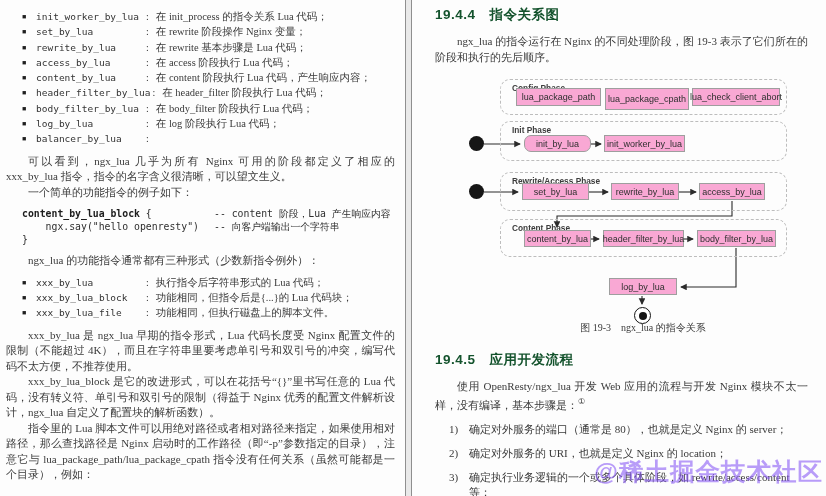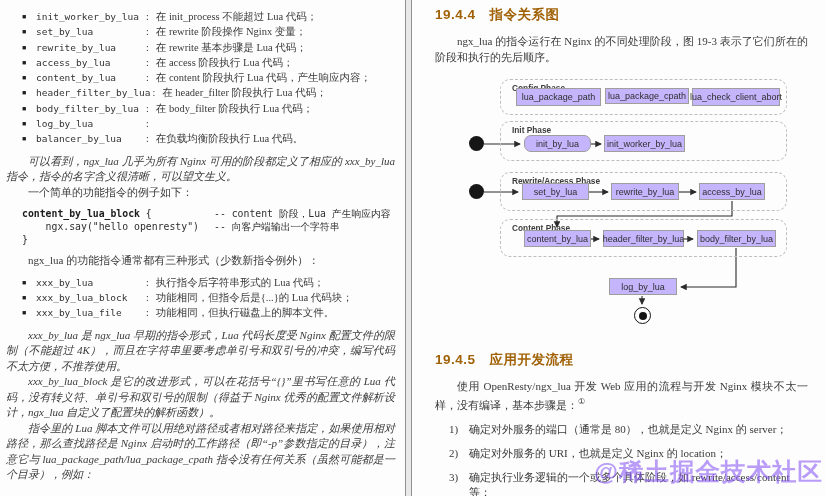--- a/index.html
+++ b/index.html
@@ -12,43 +12,43 @@
           border-left:1.5px solid #8f8f8f;border-right:1.5px solid #8f8f8f;box-sizing:border-box;}
   #right-page{left:413px;width:413px;padding:6px 18px 0 22px;position:absolute;}
   
   .dlist{margin:2px 0 6px 0;}
   .drow{display:flex;align-items:baseline;line-height:14.3px;}
   .sq{font-size:7px;color:#1f1f1f;width:14px;margin-left:16px;flex:none;transform:translateY(-1px);}
   .dname{font-family:"DejaVu Sans Mono",monospace;font-size:9.5px;min-width:108px;white-space:pre;color:#333;}
   .dsep{margin:0 7px 0 2px;font-size:10px;color:#333;}
   .ddesc{font-size:10.5px;white-space:nowrap;}
   p.body{margin:0;font-size:11px;line-height:15.5px;text-indent:2em;text-align:justify;}
-  .mt1{margin-top:7px;} .mt2{margin-top:9px;font-style:italic;} .mt3{margin-top:11px;}
+  .mt1{margin-top:7px;} .mt2{margin-top:9px;} .mt3{margin-top:11px;}
   .codeblock{margin:7px 0 7px 16px;font-family:"DejaVu Sans Mono",monospace;font-size:9.8px;
              line-height:13px;color:#2e2e2e;}
   .codeline{display:flex;white-space:pre;}
   .codeline .kw{font-weight:bold;color:#1c1c1c;}
   .codeline .ctail{white-space:pre;}
   .codeline .ccol{width:192px;display:flex;flex:none;}
   .codeline .cmt{font-size:9.8px;}
   
   h2.sec{margin:0;font-family:"Liberation Sans",sans-serif;font-weight:bold;
-         font-size:13.5px;color:#a16207;letter-spacing:.5px;}
+         font-size:13.5px;color:#14532d;letter-spacing:.5px;}
   h2.sec .secnum{margin-right:14px;}
   #sec445{margin-top:6px;}
   .rp{margin:9px 0 0 0;font-size:11px;line-height:16px;text-indent:2em;text-align:justify;}
   sup.fnmark{font-size:8px;vertical-align:super;}
   .step{display:flex;margin:9px 0 0 14px;font-size:11px;line-height:15px;}
   .stepnum{width:20px;flex:none;}
   
   #diagram{position:relative;width:413px;height:278px;margin:2px 0 0 -22px;}
   .phase{position:absolute;border:1.2px dashed #bdbdbd;border-radius:10px;box-sizing:border-box;}
   .ptitle{position:absolute;font-family:"Liberation Sans",sans-serif;font-weight:bold;
           font-size:8.3px;color:#3c3c3c;left:11px;top:3px;white-space:nowrap;}
-  .dbox{position:absolute;border:1px solid #9e9e9e;background:#c4b5fd;box-sizing:border-box;
+  .dbox{position:absolute;border:1px solid #9e9e9e;background:#f9a8d4;box-sizing:border-box;
         font-family:"Liberation Sans",sans-serif;font-size:9px;color:#2f2f2f;
         display:flex;align-items:center;justify-content:center;white-space:nowrap;}
   .startnode{position:absolute;width:15px;height:15px;border-radius:50%;background:#161616;}
   #endnode{position:absolute;left:221px;top:240px;width:15px;height:15px;border-radius:50%;
            border:1.6px solid #141414;display:flex;align-items:center;justify-content:center;background:#fff;}
   #endnode .core{width:8px;height:8px;border-radius:50%;background:#141414;}
   #diag-svg{position:absolute;left:0;top:0;}
   .caption{position:absolute;left:55px;top:254px;width:350px;text-align:center;
            font-size:10px;color:#3a3a3a;}
   
@@ -61,21 +61,21 @@
 
 <div id="canvas">
 
   <div class="page" id="left-page">
 
     <div class="dlist">
       <div class="drow">
         <span class="sq">■</span>
         <span class="dname">init_worker_by_lua</span>
         <span class="dsep">:</span>
-        <span class="ddesc">在 init_process 不能超过 Lua 代码；</span>
+        <span class="ddesc">在 init_process 的指令关系 Lua 代码；</span>
       </div>
       <div class="drow">
         <span class="sq">■</span>
         <span class="dname">set_by_lua</span>
         <span class="dsep">:</span>
         <span class="ddesc">在 rewrite 阶段操作 Nginx 变量；</span>
       </div>
       <div class="drow">
         <span class="sq">■</span>
         <span class="dname">rewrite_by_lua</span>
@@ -103,26 +103,26 @@
       <div class="drow">
         <span class="sq">■</span>
         <span class="dname">body_filter_by_lua</span>
         <span class="dsep">:</span>
         <span class="ddesc">在 body_filter 阶段执行 Lua 代码；</span>
       </div>
       <div class="drow">
         <span class="sq">■</span>
         <span class="dname">log_by_lua</span>
         <span class="dsep">:</span>
+        <span class="ddesc">在 log 阶段执行 Lua 代码；</span>
       </div>
       <div class="drow">
         <span class="sq">■</span>
         <span class="dname">balancer_by_lua</span>
         <span class="dsep">:</span>
-        <span class="ddesc">在负载均衡阶段执行 Lua 代码。</span>
       </div>
     </div>
 
     <p class="body mt2">可以看到，ngx_lua 几乎为所有 Nginx 可用的阶段都定义了相应的 xxx_by_lua 指令，指令的名字含义很清晰，可以望文生义。</p>
     <p class="body mt3">一个简单的功能指令的例子如下：</p>
 
     <div class="codeblock">
       <div class="codeline">
         <span class="ccol"><span class="kw">content_by_lua_block</span><span class="ctail"> {</span></span>
         <span class="cmt cn">-- content 阶段，Lua 产生响应内容</span>
@@ -202,21 +202,21 @@
         <span class="ptitle">Init Phase</span>
       </div>
       <div class="phase" style="left:87px;top:105px;width:287px;height:39px;">
         <span class="ptitle">Rewrite/Access Phase</span>
       </div>
       <div class="phase" style="left:87px;top:152px;width:287px;height:38px;">
         <span class="ptitle">Content Phase</span>
       </div>
 
       <div class="dbox" style="left:103px;top:21px;width:85px;height:18px;">lua_package_path</div>
-      <div class="dbox" style="left:192px;top:21px;width:84px;height:16px;">lua_package_cpath</div>
+      <div class="dbox" style="left:192px;top:21px;width:84px;height:22px;">lua_package_cpath</div>
       <div class="dbox" style="left:279px;top:21px;width:88px;height:18px;">lua_check_client_abort</div>
 
       <div class="startnode" style="left:56px;top:69px;"></div>
       <div class="dbox" style="left:111px;top:68px;width:67px;height:17px;border-radius:7px;">init_by_lua</div>
       <div class="dbox" style="left:191px;top:68px;width:81px;height:17px;">init_worker_by_lua</div>
 
       <div class="startnode" style="left:56px;top:117px;"></div>
       <div class="dbox" style="left:109px;top:116px;width:67px;height:17px;">set_by_lua</div>
       <div class="dbox" style="left:198px;top:116px;width:68px;height:17px;">rewrite_by_lua</div>
       <div class="dbox" style="left:286px;top:116px;width:66px;height:17px;">access_by_lua</div>
@@ -224,20 +224,21 @@
       <div class="dbox" style="left:111px;top:163px;width:67px;height:17px;">content_by_lua</div>
       <div class="dbox" style="left:190px;top:163px;width:81px;height:17px;">header_filter_by_lua</div>
       <div class="dbox" style="left:284px;top:163px;width:79px;height:17px;">body_filter_by_lua</div>
 
       <div class="dbox" style="left:196px;top:211px;width:68px;height:17px;">log_by_lua</div>
 
       <div id="endnode">
           <div class="core"></div>
         </div>
 
+      <div class="caption">图 19-3　ngx_lua 的指令关系</div>
     </div>
 
     <h2 class="sec" id="sec445"><span class="secnum">19.4.5</span><span>应用开发流程</span></h2>
 
     <p class="rp"><span>使用 OpenResty/ngx_lua 开发 Web 应用的流程与开发 Nginx 模块不太一样，没有编译，基本步骤是：</span><sup class="fnmark">①</sup></p>
 
     <div class="step">
       <span class="stepnum">1)</span>
       <span>确定对外服务的端口（通常是 80），也就是定义 Nginx 的 server；</span>
     </div>

